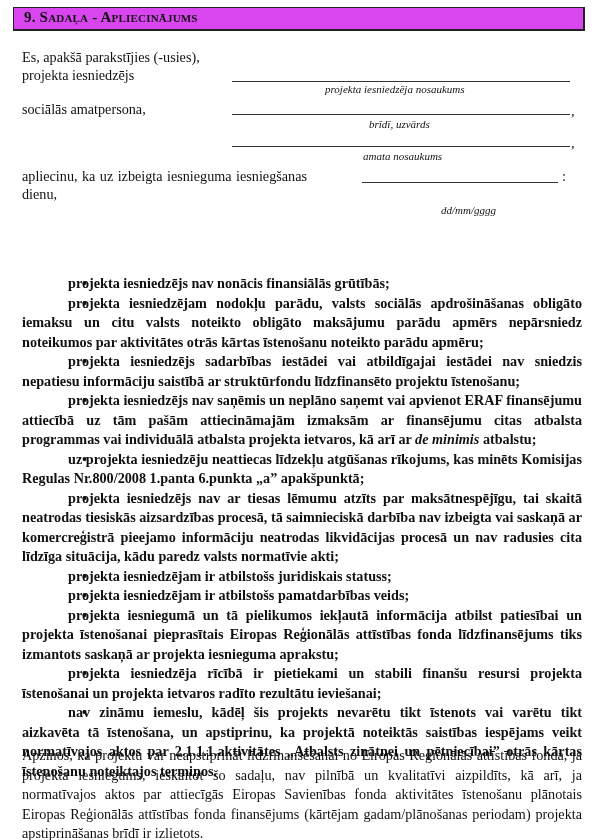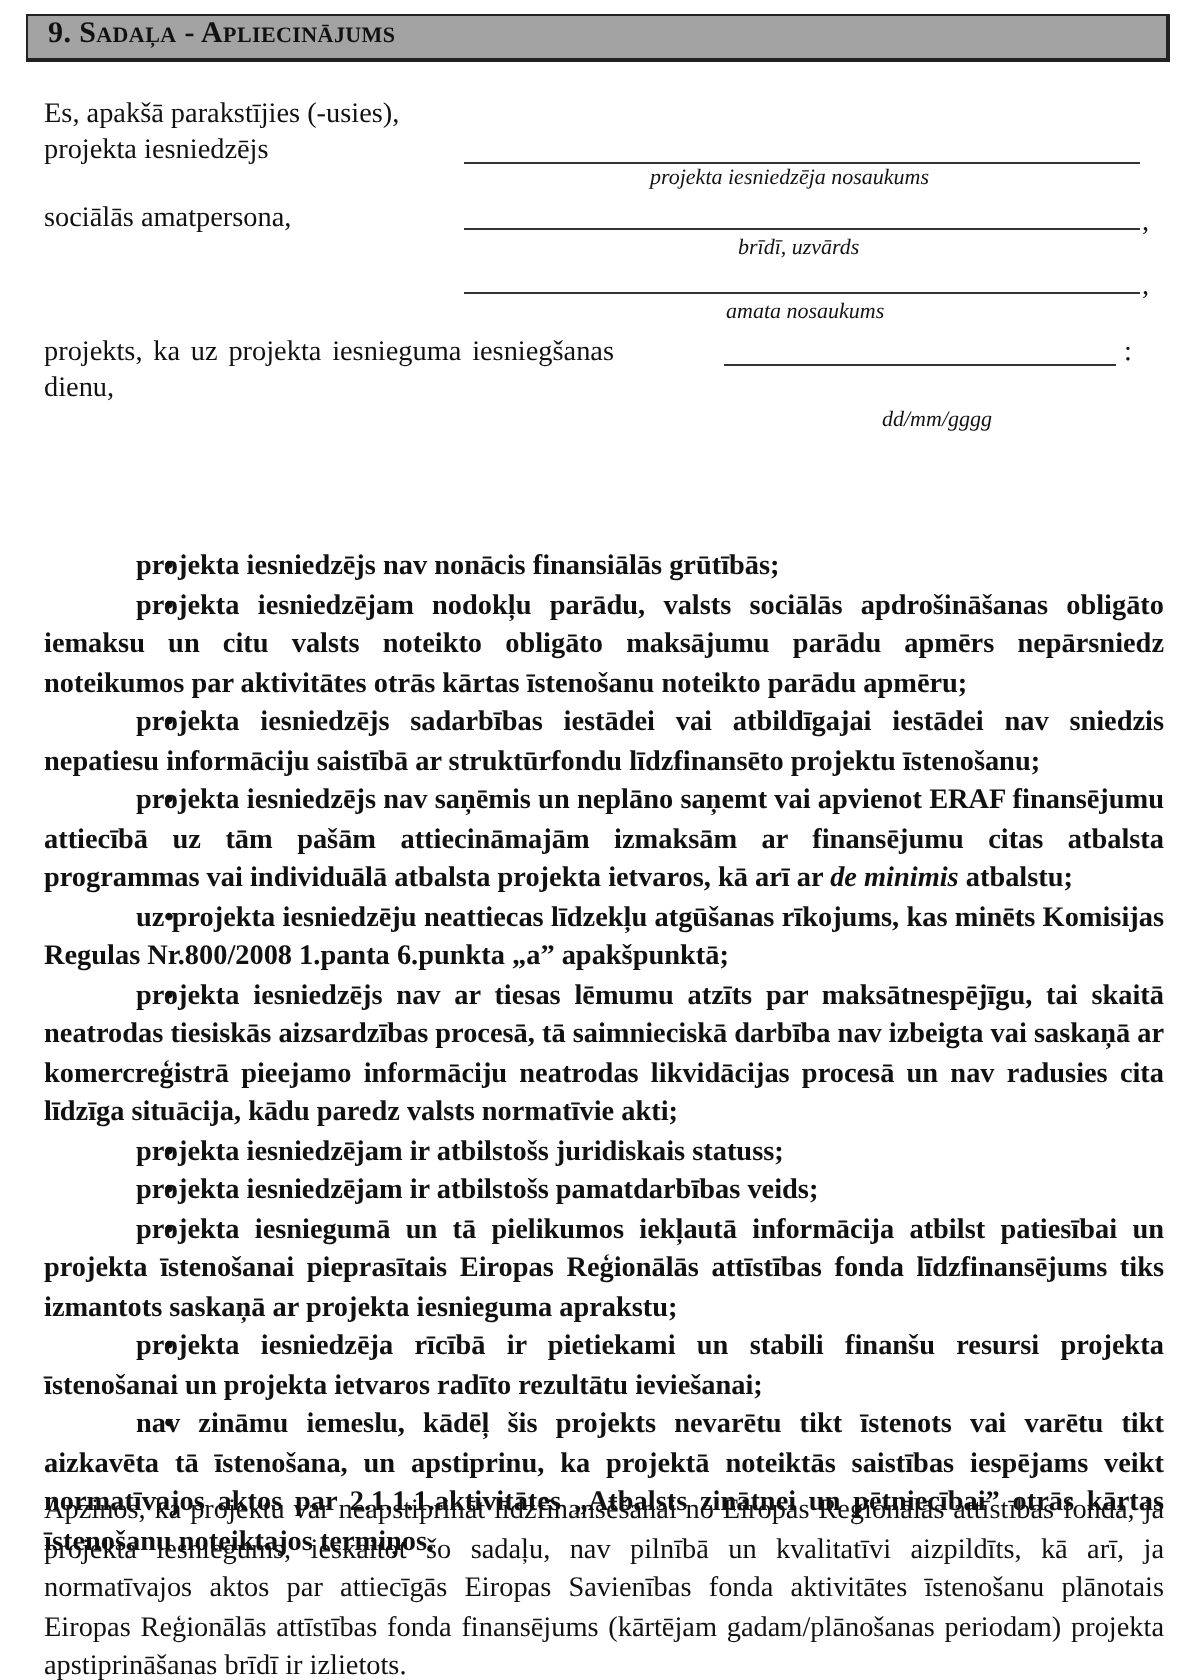--- a/index.html
+++ b/index.html
@@ -1,19 +1,19 @@
 <!DOCTYPE html>
 <html><head>
 <meta charset="utf-8">
 <style>
   html, body { margin:0; padding:0; background:#ffffff; }
   body { width:600px; height:840px; position:relative; overflow:hidden;
          font-family:"Liberation Serif", serif; color:#111; font-size:14.2px; }
   .header { position:absolute; left:13px; top:7px; width:569px; height:21px;
-            background:#a3a3a3; border:1.5px solid #222; border-right-width:2px; border-bottom-width:2px; }
+            background:#d946ef; border:1.5px solid #222; border-right-width:2px; border-bottom-width:2px; }
   .header-text { position:absolute; left:10px; top:1px; font-weight:bold; font-size:15px;
                  font-variant:small-caps; letter-spacing:0.2px; }
   .abs { position:absolute; white-space:nowrap;text-align:right; }
   .line { position:absolute; border-top:1px solid #333; height:0; }
   .caption { position:absolute; font-style:italic; font-size:11px; white-space:nowrap;text-align:center; }
   .body-text { position:absolute; left:22px; width:560px; line-height:19.5px; text-align:justify; }
   .para { margin:0; text-indent:30px; text-align:justify; }
   .para .bullet { display:inline-block; width:16px; }
   .closing { position:absolute; left:22px; top:746px; width:560px; line-height:19.5px; text-align:justify; margin:0; }
 </style>
@@ -32,21 +32,21 @@
 
 <div class="abs" style="left:22px; top:101px;">sociālās amatpersona,</div>
 <div class="line" style="left:232px; top:114px; width:338px;"></div>
 <div class="abs" style="left:571px; top:103px;">,</div>
 <div class="caption" style="left:369px; top:118px;">brīdī, uzvārds</div>
 
 <div class="line" style="left:232px; top:146px; width:338px;"></div>
 <div class="abs" style="left:571px; top:135px;">,</div>
 <div class="caption" style="left:363px; top:150px;">amata nosaukums</div>
 
-<div class="abs" style="left:22px; top:168px; width:285px; text-align:justify; text-align-last:justify; white-space:normal;">projekts, ka uz projekta iesnieguma iesniegšanas</div>
+<div class="abs" style="left:22px; top:168px; width:285px; text-align:justify; text-align-last:justify; white-space:normal;">apliecinu, ka uz izbeigta iesnieguma iesniegšanas</div>
 <div class="abs" style="left:22px; top:186px;">dienu,</div>
 <div class="line" style="left:362px; top:182px; width:196px;"></div>
 <div class="abs" style="left:562px; top:168px;">:</div>
 <div class="caption" style="left:441px; top:204px;">dd/mm/gggg</div>
 
 <div class="body-text" style="top:274px;font-weight:bold;">
   <p class="para"><span class="bullet">•</span><span>projekta iesniedzējs nav nonācis finansiālās grūtībās;</span></p>
   <p class="para"><span class="bullet">•</span><span>projekta iesniedzējam nodokļu parādu, valsts sociālās apdrošināšanas obligāto iemaksu un citu valsts noteikto obligāto maksājumu parādu apmērs nepārsniedz noteikumos par aktivitātes otrās kārtas īstenošanu noteikto parādu apmēru;</span></p>
   <p class="para"><span class="bullet">•</span><span>projekta iesniedzējs sadarbības iestādei vai atbildīgajai iestādei nav sniedzis nepatiesu informāciju saistībā ar struktūrfondu līdzfinansēto projektu īstenošanu;</span></p>
   <p class="para"><span class="bullet">•</span><span>projekta iesniedzējs nav saņēmis un neplāno saņemt vai apvienot ERAF finansējumu attiecībā uz tām pašām attiecināmajām izmaksām ar finansējumu citas atbalsta programmas vai individuālā atbalsta projekta ietvaros, kā arī ar </span><i>de minimis</i><span> atbalstu;</span></p>

